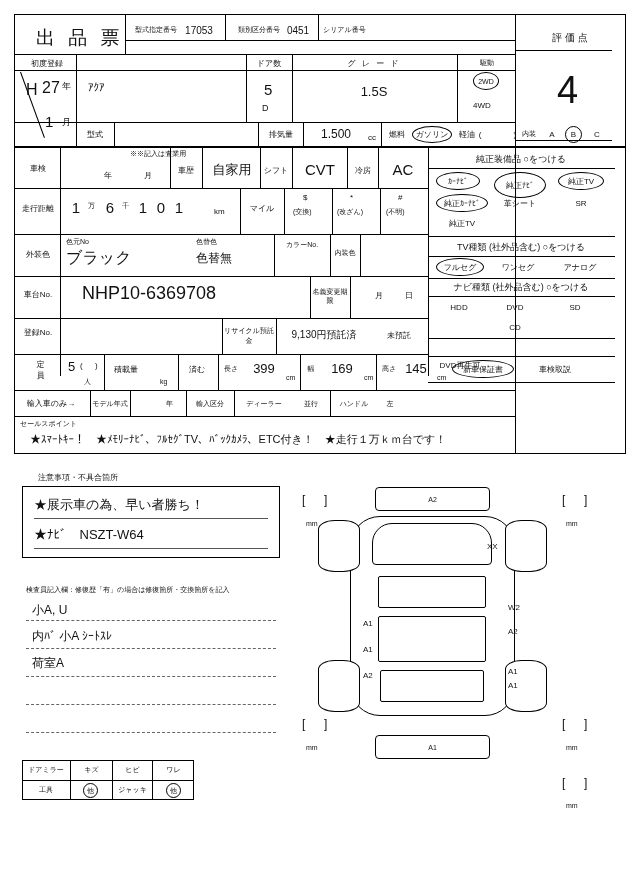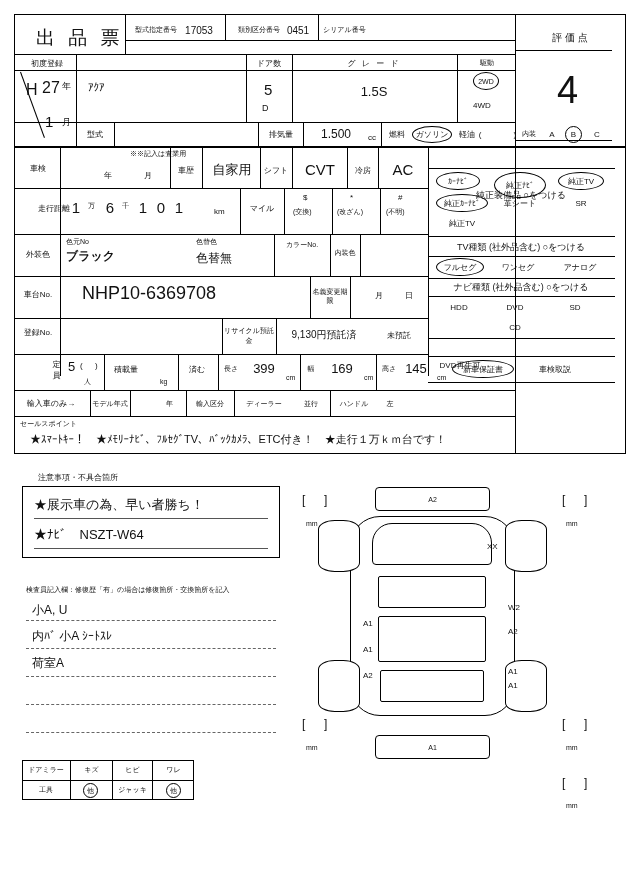--- a/index.html
+++ b/index.html
@@ -135,21 +135,21 @@
   <div class="solid-line" style="left:292px; top:146px; width:1px; height:42px;"></div>
   <div class="ctr" style="position:absolute; left:294px; top:158px; width:52px; height:22px; font-size:15px;">CVT</div>
   <div class="solid-line" style="left:347px; top:146px; width:1px; height:42px;"></div>
   <div class="ctr sm" style="position:absolute; left:349px; top:160px; width:28px; height:20px;">冷房</div>
   <div class="solid-line" style="left:378px; top:146px; width:1px; height:42px;"></div>
   <div class="ctr" style="position:absolute; left:380px; top:158px; width:46px; height:22px; font-size:15px;">AC</div>
   <div class="solid-line" style="left:428px; top:146px; width:1px; height:230px;"></div>
 
   <div class="solid-line" style="left:14px; top:188px; width:414px; height:1px;"></div>
 
-  <div class="ctr sm" style="position:absolute; left:16px; top:198px; width:44px; height:20px;margin-left:16px;">走行距離</div>
+  <div class="ctr sm" style="position:absolute; left:16px; top:198px; width:44px; height:20px;">走行距離</div>
   <div class="ctr" style="position:absolute; left:66px; top:196px; width:20px; height:22px; font-size:15px;">1</div>
   <div class="lbl vsm" style="left:88px; top:202px;">万</div>
   <div class="ctr" style="position:absolute; left:100px; top:196px; width:20px; height:22px; font-size:15px;">6</div>
   <div class="lbl vsm" style="left:122px; top:202px;">千</div>
   <div class="ctr" style="position:absolute; left:134px; top:196px; width:18px; height:22px; font-size:15px;">1</div>
   <div class="ctr" style="position:absolute; left:152px; top:196px; width:18px; height:22px; font-size:15px;">0</div>
   <div class="ctr" style="position:absolute; left:170px; top:196px; width:18px; height:22px; font-size:15px;">1</div>
   <div class="lbl sm" style="left:214px; top:208px;">km</div>
   <div class="solid-line" style="left:240px; top:188px; width:1px; height:46px;"></div>
   <div class="ctr sm" style="position:absolute; left:242px; top:200px; width:40px; height:16px;">マイル</div>
@@ -160,21 +160,21 @@
   <div class="lbl sm" style="left:350px; top:194px;">*</div>
   <div class="lbl vsm" style="left:337px; top:208px;">(改ざん)</div>
   <div class="solid-line" style="left:380px; top:188px; width:1px; height:46px;"></div>
   <div class="lbl sm" style="left:398px; top:194px;">#</div>
   <div class="lbl vsm" style="left:386px; top:208px;">(不明)</div>
 
   <div class="solid-line" style="left:14px; top:234px; width:414px; height:1px;"></div>
 
   <div class="ctr sm" style="position:absolute; left:16px; top:244px; width:44px; height:20px;">外装色</div>
   <div class="lbl vsm" style="left:66px; top:238px;">色元No</div>
-  <div class="lbl" style="left:66px; top:250px; font-size:12px;font-weight:bold;">ブラック</div>
+  <div class="lbl" style="left:66px; top:250px; font-size:16px;">ブラック</div>
   <div class="lbl vsm" style="left:196px; top:238px;">色替色</div>
   <div class="lbl" style="left:196px; top:252px; font-size:12px;">色替無</div>
   <div class="solid-line" style="left:274px; top:234px; width:1px; height:42px;"></div>
   <div class="ctr vsm" style="position:absolute; left:276px; top:238px; width:52px; height:14px;">カラーNo.</div>
   <div class="solid-line" style="left:330px; top:234px; width:1px; height:42px;"></div>
   <div class="ctr vsm" style="position:absolute; left:332px; top:238px; width:26px; height:30px; text-align:center; line-height:1.2;">内装色</div>
   <div class="solid-line" style="left:360px; top:234px; width:1px; height:42px;"></div>
 
   <div class="solid-line" style="left:14px; top:276px; width:414px; height:1px;"></div>
 
@@ -190,21 +190,21 @@
 
   <div class="ctr sm" style="position:absolute; left:16px; top:322px; width:44px; height:20px;">登録No.</div>
   <div class="solid-line" style="left:222px; top:318px; width:1px; height:36px;"></div>
   <div class="ctr vsm" style="position:absolute; left:224px; top:320px; width:50px; height:32px; text-align:center; line-height:1.4;">リサイクル預託金</div>
   <div class="solid-line" style="left:276px; top:318px; width:1px; height:36px;"></div>
   <div class="ctr sm" style="position:absolute; left:278px; top:326px; width:92px; height:18px; font-size:10px;">9,130円預託済</div>
   <div class="ctr sm" style="position:absolute; left:374px; top:326px; width:50px; height:18px;">未預託</div>
 
   <div class="solid-line" style="left:14px; top:354px; width:414px; height:1px;"></div>
 
-  <div class="ctr sm" style="position:absolute; left:16px; top:360px; width:44px; height:20px;padding-left:37px;">定員</div>
+  <div class="ctr sm" style="position:absolute; left:0; top:360px; width:44px; height:20px;padding-left:37px;">定員</div>
   <div class="lbl" style="left:68px; top:360px; font-size:13px;">5</div>
   <div class="lbl sm" style="left:80px; top:362px;">( 　 )</div>
   <div class="lbl vsm" style="left:84px; top:378px;">人</div>
   <div class="solid-line" style="left:104px; top:354px; width:1px; height:36px;"></div>
   <div class="ctr sm" style="position:absolute; left:106px; top:360px; width:40px; height:18px;">積載量</div>
   <div class="lbl vsm" style="left:160px; top:378px;">kg</div>
   <div class="solid-line" style="left:178px; top:354px; width:1px; height:36px;"></div>
   <div class="ctr sm" style="position:absolute; left:180px; top:360px; width:34px; height:18px;">済む</div>
   <div class="solid-line" style="left:218px; top:354px; width:1px; height:36px;"></div>
   <div class="ctr vsm" style="position:absolute; left:220px; top:360px; width:22px; height:18px;">長さ</div>
@@ -233,21 +233,21 @@
   <div class="ctr vsm" style="position:absolute; left:296px; top:396px; width:30px; height:16px;">並行</div>
   <div class="solid-line" style="left:330px; top:390px; width:1px; height:26px;"></div>
   <div class="ctr vsm" style="position:absolute; left:332px; top:396px; width:44px; height:16px;">ハンドル</div>
   <div class="ctr vsm" style="position:absolute; left:380px; top:396px; width:20px; height:16px;">左</div>
 
   <div class="solid-line" style="left:14px; top:416px; width:501px; height:1px;"></div>
 
   <div class="lbl vsm" style="left:20px; top:420px;">セールスポイント</div>
   <div class="lbl" style="left:30px; top:434px; font-size:11px;">★ｽﾏｰﾄｷｰ！　★ﾒﾓﾘｰﾅﾋﾞ、ﾌﾙｾｸﾞTV、ﾊﾞｯｸｶﾒﾗ、ETC付き！　★走行１万ｋｍ台です！</div>
 
-  <div class="ctr sm" style="position:absolute; left:430px; top:152px; width:182px; height:14px; font-size:9px;margin-top:36px;">純正装備品 ○をつける</div>
+  <div class="ctr sm" style="position:absolute; left:430px; top:152px; width:182px; height:14px; font-size:9px;">純正装備品 ○をつける</div>
   <div class="solid-line" style="left:428px; top:168px; width:187px; height:1px;"></div>
 
   <div class="circ sm" style="position:absolute; left:436px; top:172px; width:44px; height:18px;">ｶｰﾅﾋﾞ</div>
   <div class="circ sm" style="position:absolute; left:494px; top:172px; width:52px; height:26px;">純正ﾅﾋﾞ</div>
   <div class="circ sm" style="position:absolute; left:558px; top:172px; width:46px; height:18px;">純正TV</div>
 
   <div class="circ sm" style="position:absolute; left:436px; top:194px; width:52px; height:18px;">純正ｶｰﾅﾋﾞ</div>
   <div class="ctr sm" style="position:absolute; left:494px; top:194px; width:52px; height:18px;">革シート</div>
   <div class="ctr sm" style="position:absolute; left:558px; top:194px; width:46px; height:18px;">SR</div>
 

